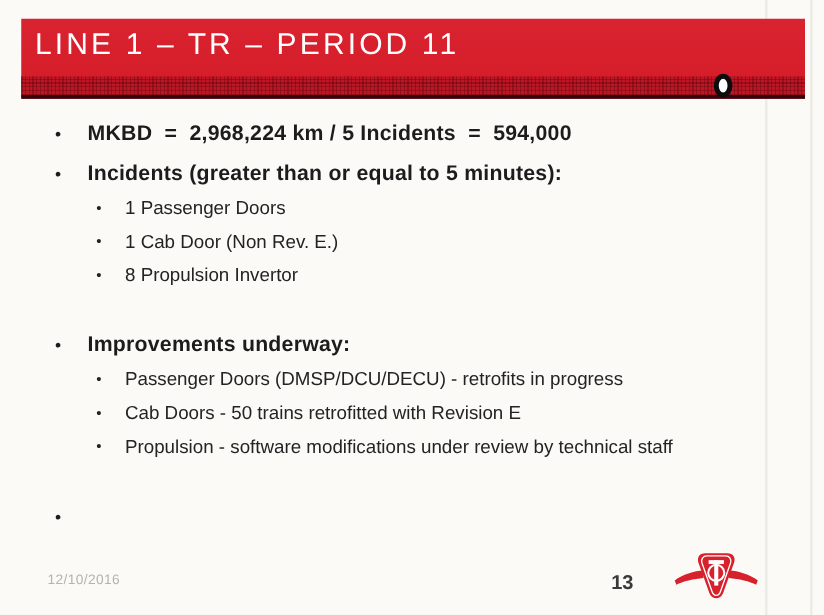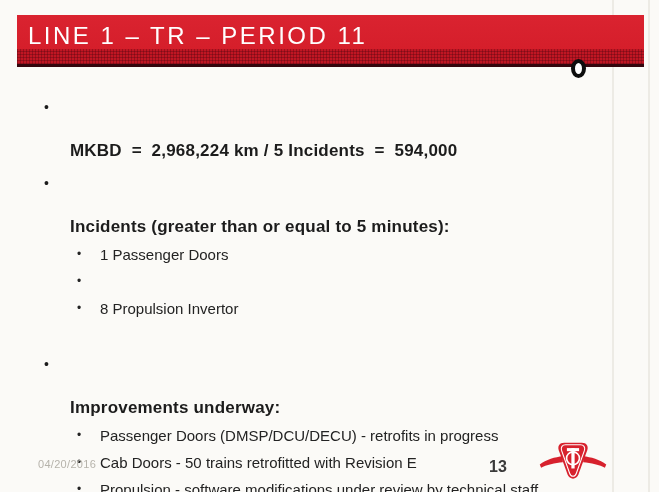--- a/index.html
+++ b/index.html
@@ -13,21 +13,21 @@
   }
   .slide { position: absolute; inset: 0; }
 
   
   .scan-line { position: absolute; top: 0; bottom: 0; width: 2px; background: rgba(185,180,170,0.22); }
   .scan-line.a { left: 612px; }
   .scan-line.b { left: 648px; }
 
   
   .title-bar {
-    position: absolute; left: 17px; top: 15px; width: 627px; height: 52px;
+    position: absolute; left: 17px; top: 15px; width: 627px; height: 64px;
     background: linear-gradient(180deg, #da2330 0%, #d51e2a 70%, #cf1926 100%);
   }
   .title-text {
     position: absolute; left: 11px; top: 7px;
     color: #ffffff; font-size: 24px; font-weight: 400;
     letter-spacing: 2.5px; white-space: pre;
   }
   .title-texture {
     position: absolute; left: 0; right: 0; bottom: 3px; height: 15px;
     background-color: #c01623;
@@ -44,21 +44,21 @@
     width: 15px; height: 19px; border-radius: 50%;
     background: #ffffff; border: 4px solid #0d0d0d;
   }
 
   
   .content { position: absolute; left: 0; top: 97px; width: 630px; }
   .row { display: flex; align-items: flex-start; }
   .row .txt { white-space: pre-wrap; }
   .lvl1 { margin-top: 12px; padding-left: 44px; font-size: 17px; line-height: 20px; }
   .lvl1 .dot { width: 26px; font-size: 14px; line-height: 20px; flex: none; }
-  .lvl1.bold .txt { font-weight: 700; letter-spacing: 0.2px; margin-top: 44px; }
+  .lvl1.bold .txt { font-weight: 700; letter-spacing: 0.2px; }
   .lvl2 { margin-top: 8px; padding-left: 77px; font-size: 15px; line-height: 19px; color: #232323; }
   .lvl2 .dot { width: 23px; font-size: 12px; line-height: 19px; flex: none; }
   .row.section { margin-top: 36px; }
   .content .row:first-child { margin-top: 0; }
   .lvl2 .txt { max-width: 515px; }
 
   
   .footer-date {
     position: absolute; left: 38px; top: 458px;
     font-size: 11px; color: #b6b3ab; letter-spacing: 0.3px;
@@ -92,20 +92,21 @@
       <div class="row lvl1 bold">
         <span class="dot">•</span>
         <span class="txt">Incidents (greater than or equal to 5 minutes):</span>
       </div>
       <div class="row lvl2">
         <span class="dot">•</span>
         <span class="txt">1 Passenger Doors</span>
       </div>
       <div class="row lvl2">
         <span class="dot">•</span>
+        <span class="txt">1 Cab Door (Non Rev. E.)</span>
       </div>
       <div class="row lvl2">
         <span class="dot">•</span>
         <span class="txt">8 Propulsion Invertor</span>
       </div>
       <div class="row lvl1 bold section">
         <span class="dot">•</span>
         <span class="txt">Improvements underway:</span>
       </div>
       <div class="row lvl2">
@@ -118,21 +119,21 @@
       </div>
       <div class="row lvl2">
         <span class="dot">•</span>
         <span class="txt">Propulsion - software modifications under review by technical staff</span>
       </div>
       <div class="row lvl1 bold section">
         <span class="dot">•</span>
       </div>
     </div>
 
-  <span class="footer-date">04/20/2016</span>
+  <span class="footer-date">12/10/2016</span>
   <span class="page-number">13</span>
 
   <div class="logo-wrap">
     <svg width="68" height="38" viewBox="0 0 100 56">
 
       <path d="M1,33 C10,26 24,22 35,21 L35,30 C24,31 10,34 3,38 Z" fill="#d7212d"></path>
 
       <path d="M99,33 C90,26 76,22 65,21 L65,30 C76,31 90,34 97,38 Z" fill="#d7212d"></path>
 
       <path d="M37,1 h26 c7,0 10,5 8,11 l-13,36 c-3,8 -13,8 -16,0 L29,12 c-2,-6 1,-11 8,-11 Z" fill="#d7212d"></path>

